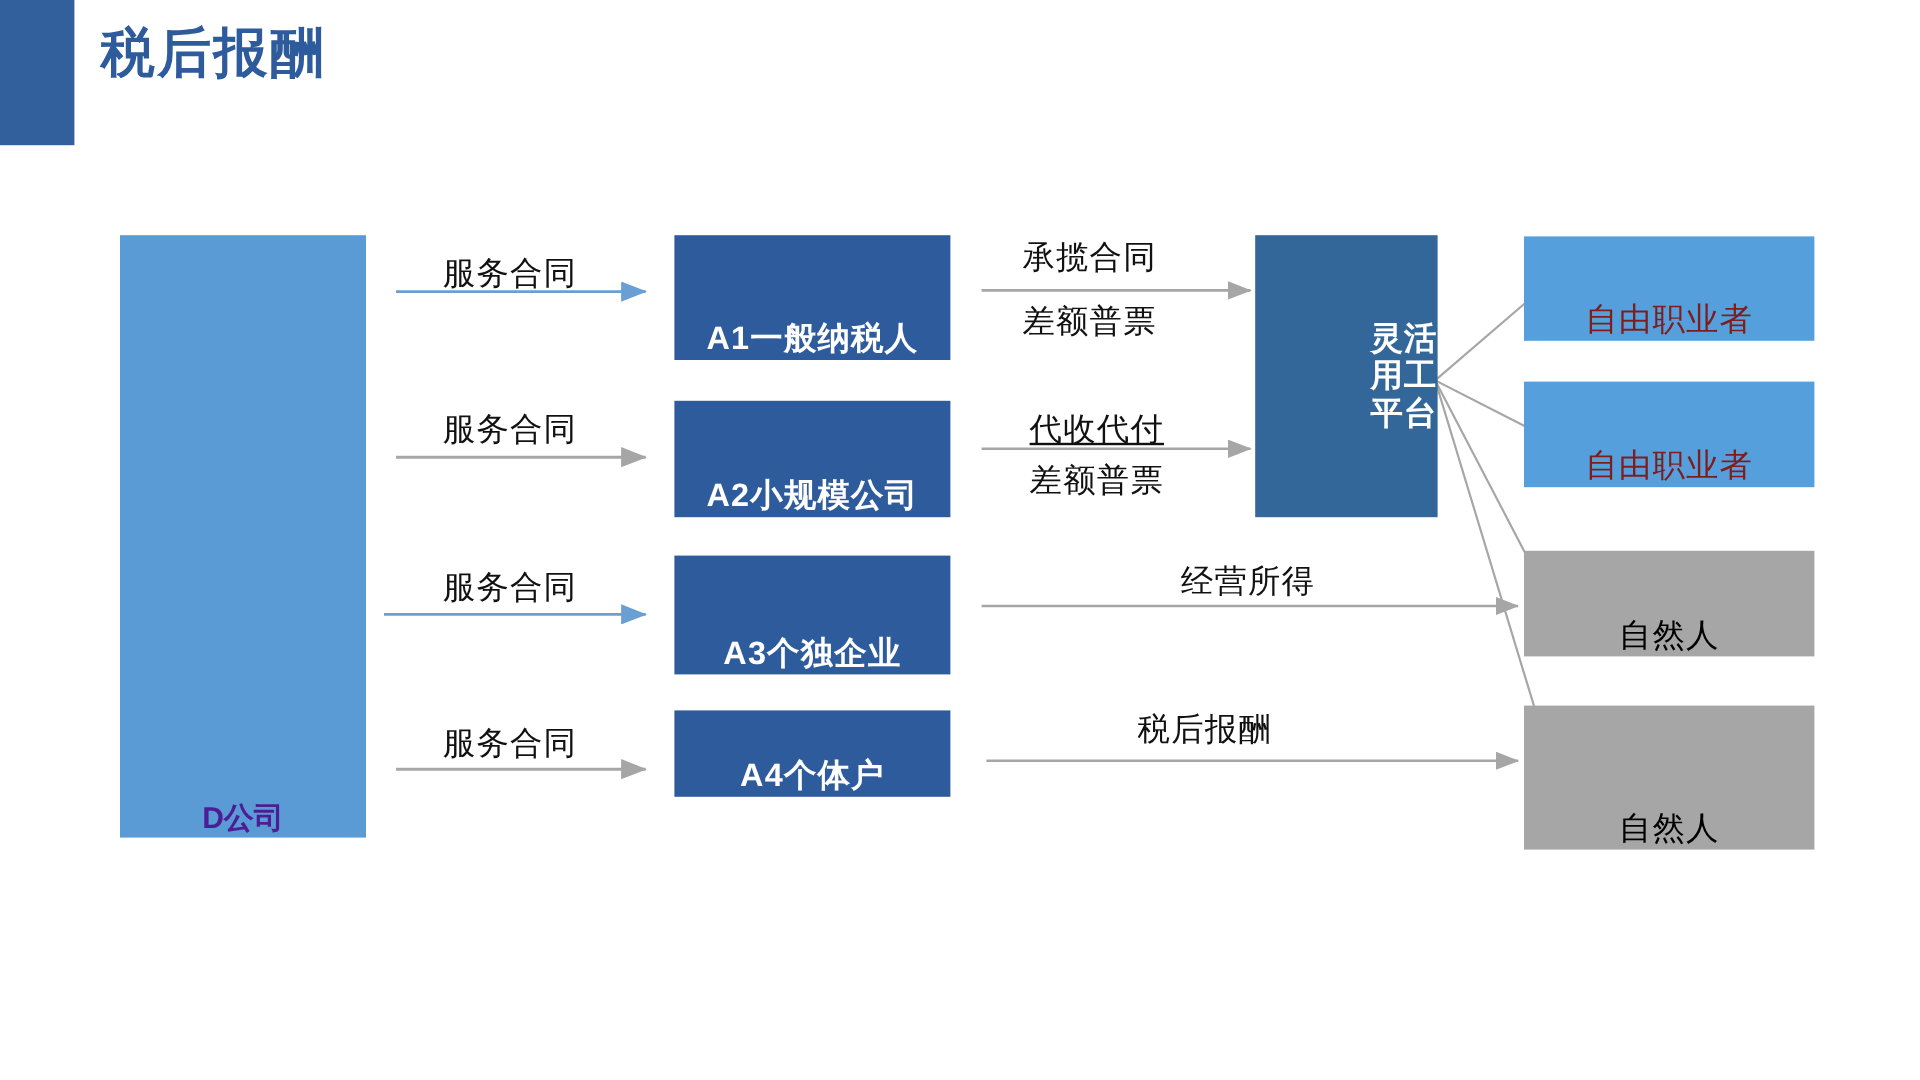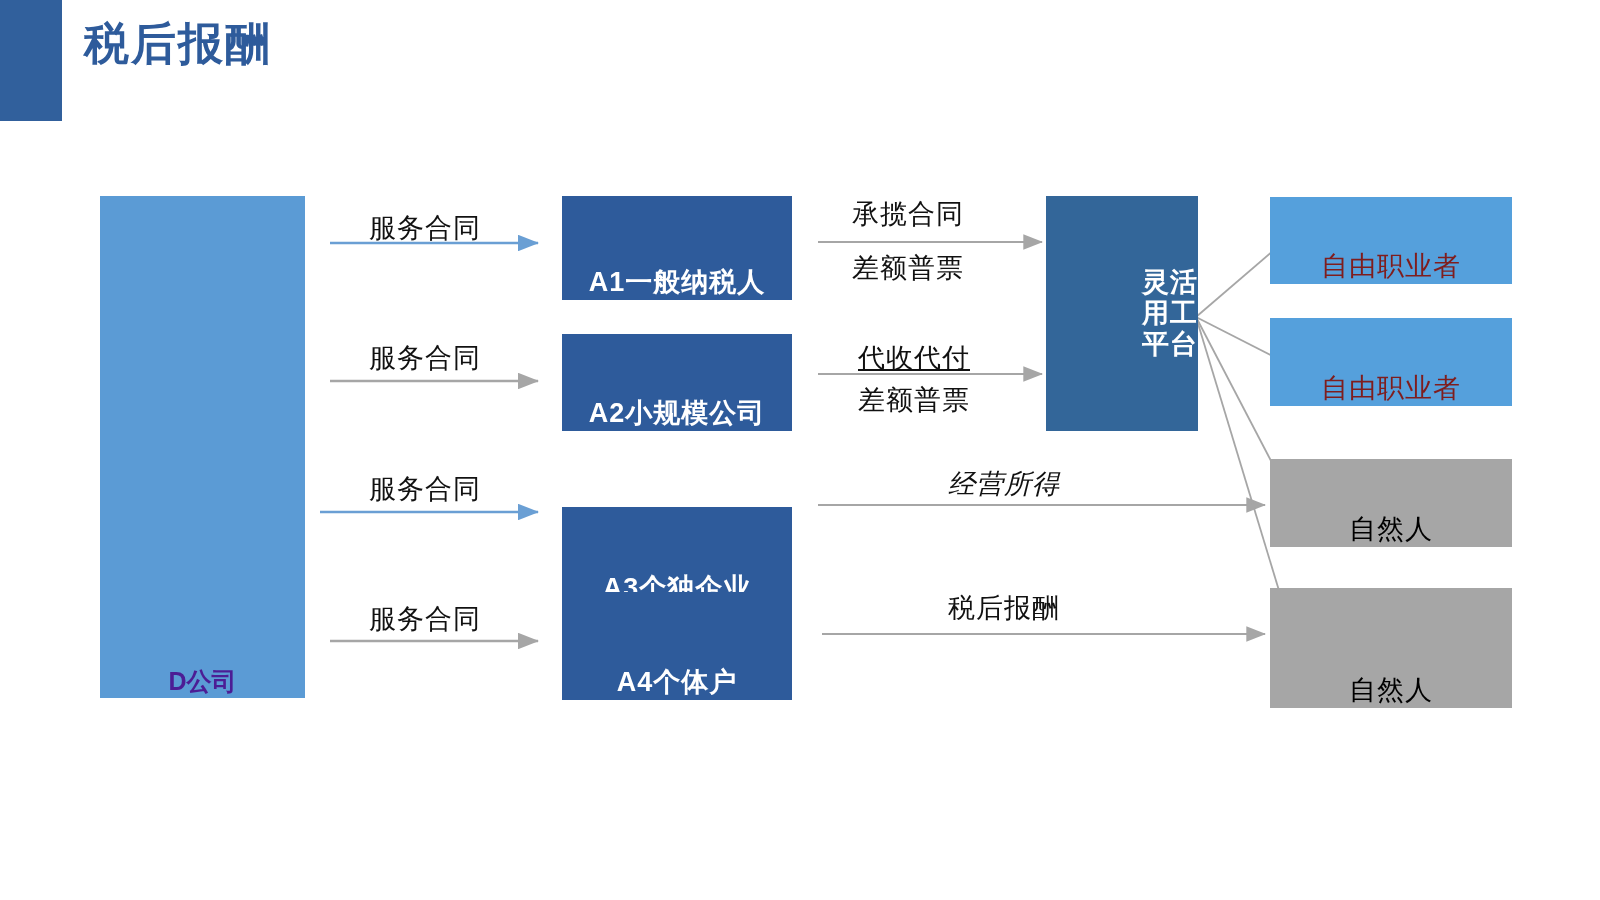--- a/index.html
+++ b/index.html
@@ -141,24 +141,24 @@
   <div class="box box-src" style="left:100px; top:196px; width:205px; height:502px;">
     <span>D公司</span>
   </div>
 
   <div class="box box-a" style="left:562px; top:196px; width:230px; height:104px;">
     <span>A1一般纳税人</span>
   </div>
   <div class="box box-a" style="left:562px; top:334px; width:230px; height:97px;">
     <span>A2小规模公司</span>
   </div>
-  <div class="box box-a" style="left:562px; top:463px; width:230px; height:99px;margin-top:44px;">
+  <div class="box box-a" style="left:562px; top:463px; width:230px; height:99px;">
     <span>A3个独企业</span>
   </div>
-  <div class="box box-a" style="left:562px; top:592px; width:230px; height:108px;">
+  <div class="box box-a" style="left:562px; top:592px; width:230px; height:72px;">
     <span>A4个体户</span>
   </div>
 
   <div class="box box-platform" style="left:1046px; top:196px; width:152px; height:235px; flex-direction:column;">
     <span>灵活</span>
     <span>用工</span>
     <span>平台</span>
   </div>
 
   <div class="box box-free" style="left:1270px; top:197px; width:242px; height:87px;">
@@ -177,16 +177,16 @@
   <div class="edge-label" style="left:369px; top:210px;">服务合同</div>
   <div class="edge-label" style="left:369px; top:340px;">服务合同</div>
   <div class="edge-label" style="left:369px; top:471px;">服务合同</div>
   <div class="edge-label" style="left:369px; top:601px;">服务合同</div>
 
   <div class="edge-label" style="left:852px; top:196px;">承揽合同</div>
   <div class="edge-label" style="left:852px; top:250px;">差额普票</div>
   <div class="edge-label" style="left:858px; top:340px;text-decoration:underline;">代收代付</div>
   <div class="edge-label" style="left:858px; top:382px;">差额普票</div>
 
-  <div class="edge-label" style="left:948px; top:466px;font-style:italic;">经营所得</div>
+  <div class="edge-label" style="left:984px; top:466px;">经营所得</div>
   <div class="edge-label" style="left:948px; top:590px;">税后报酬</div>
 
 </div>
 
 </body></html>

